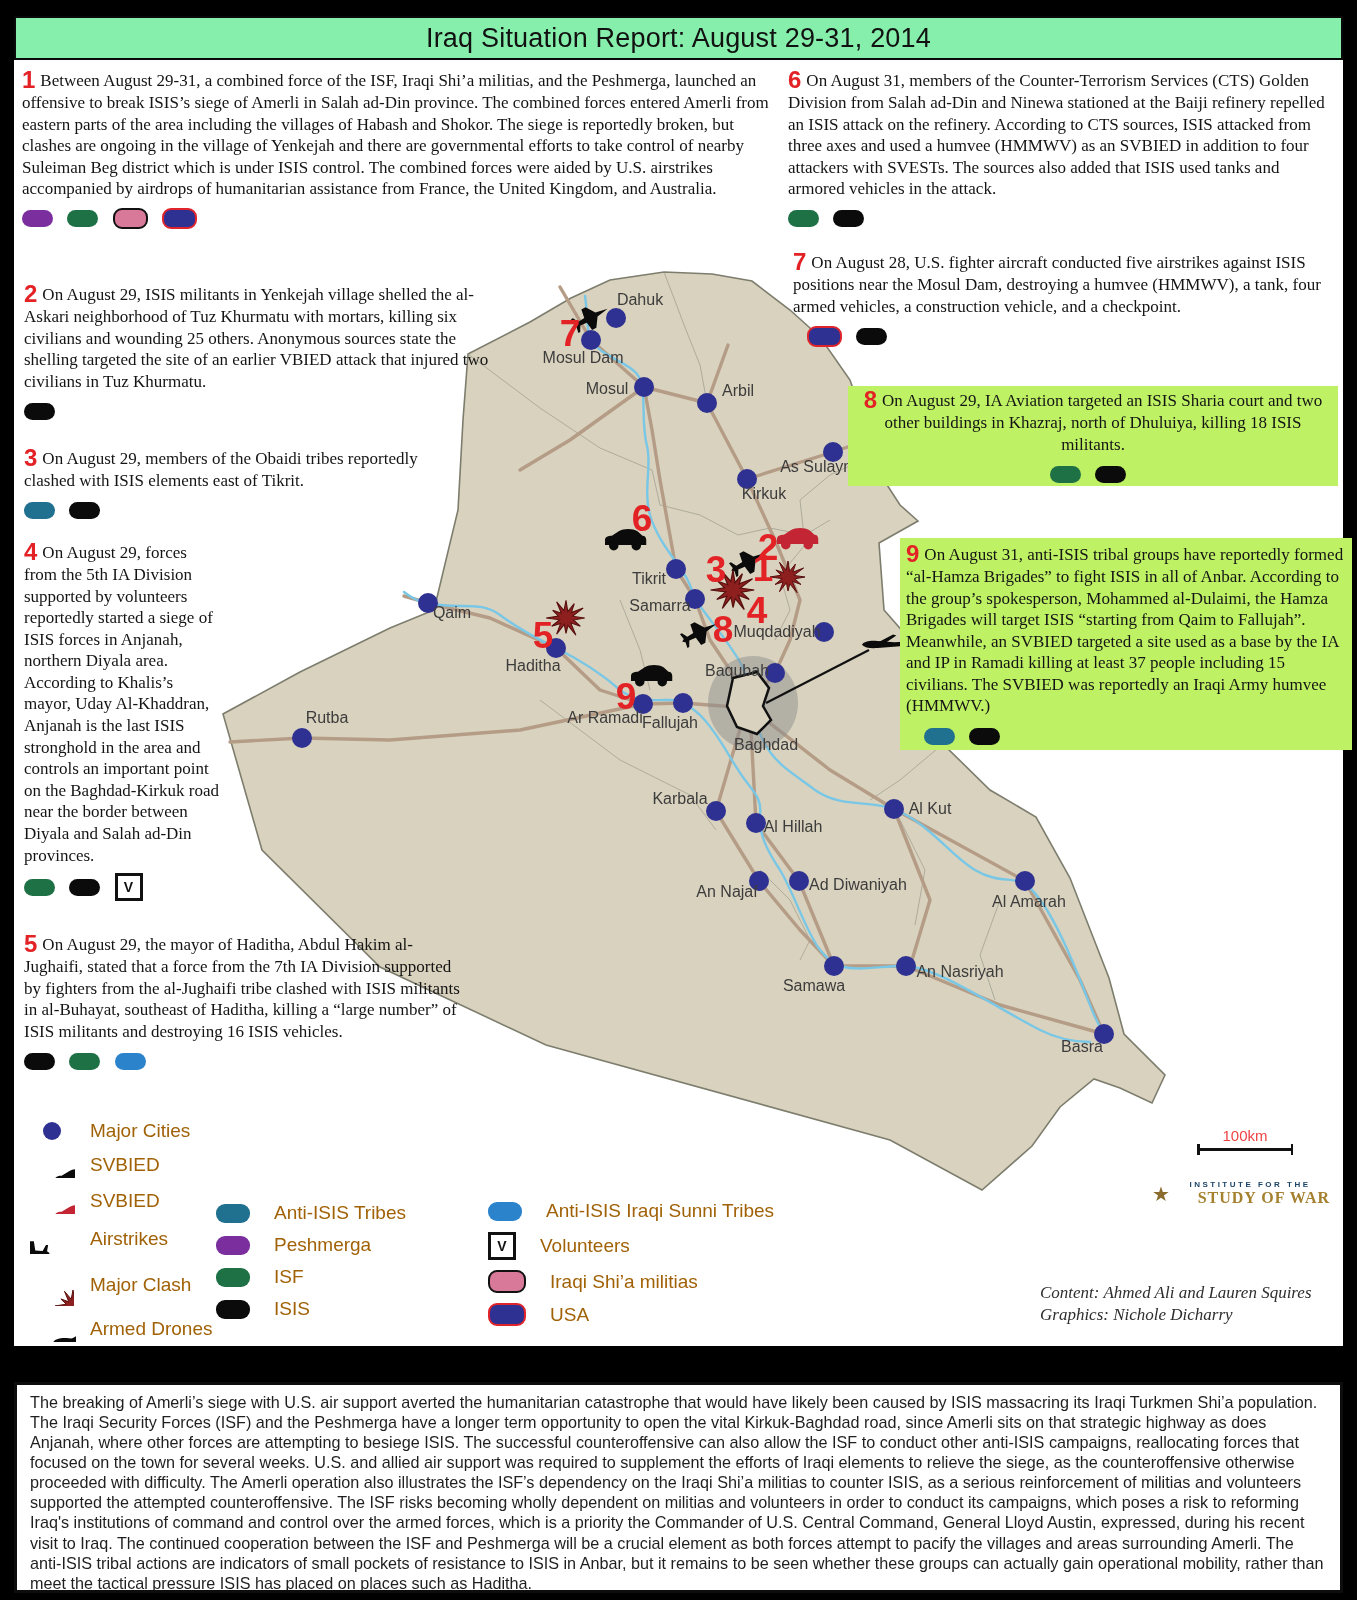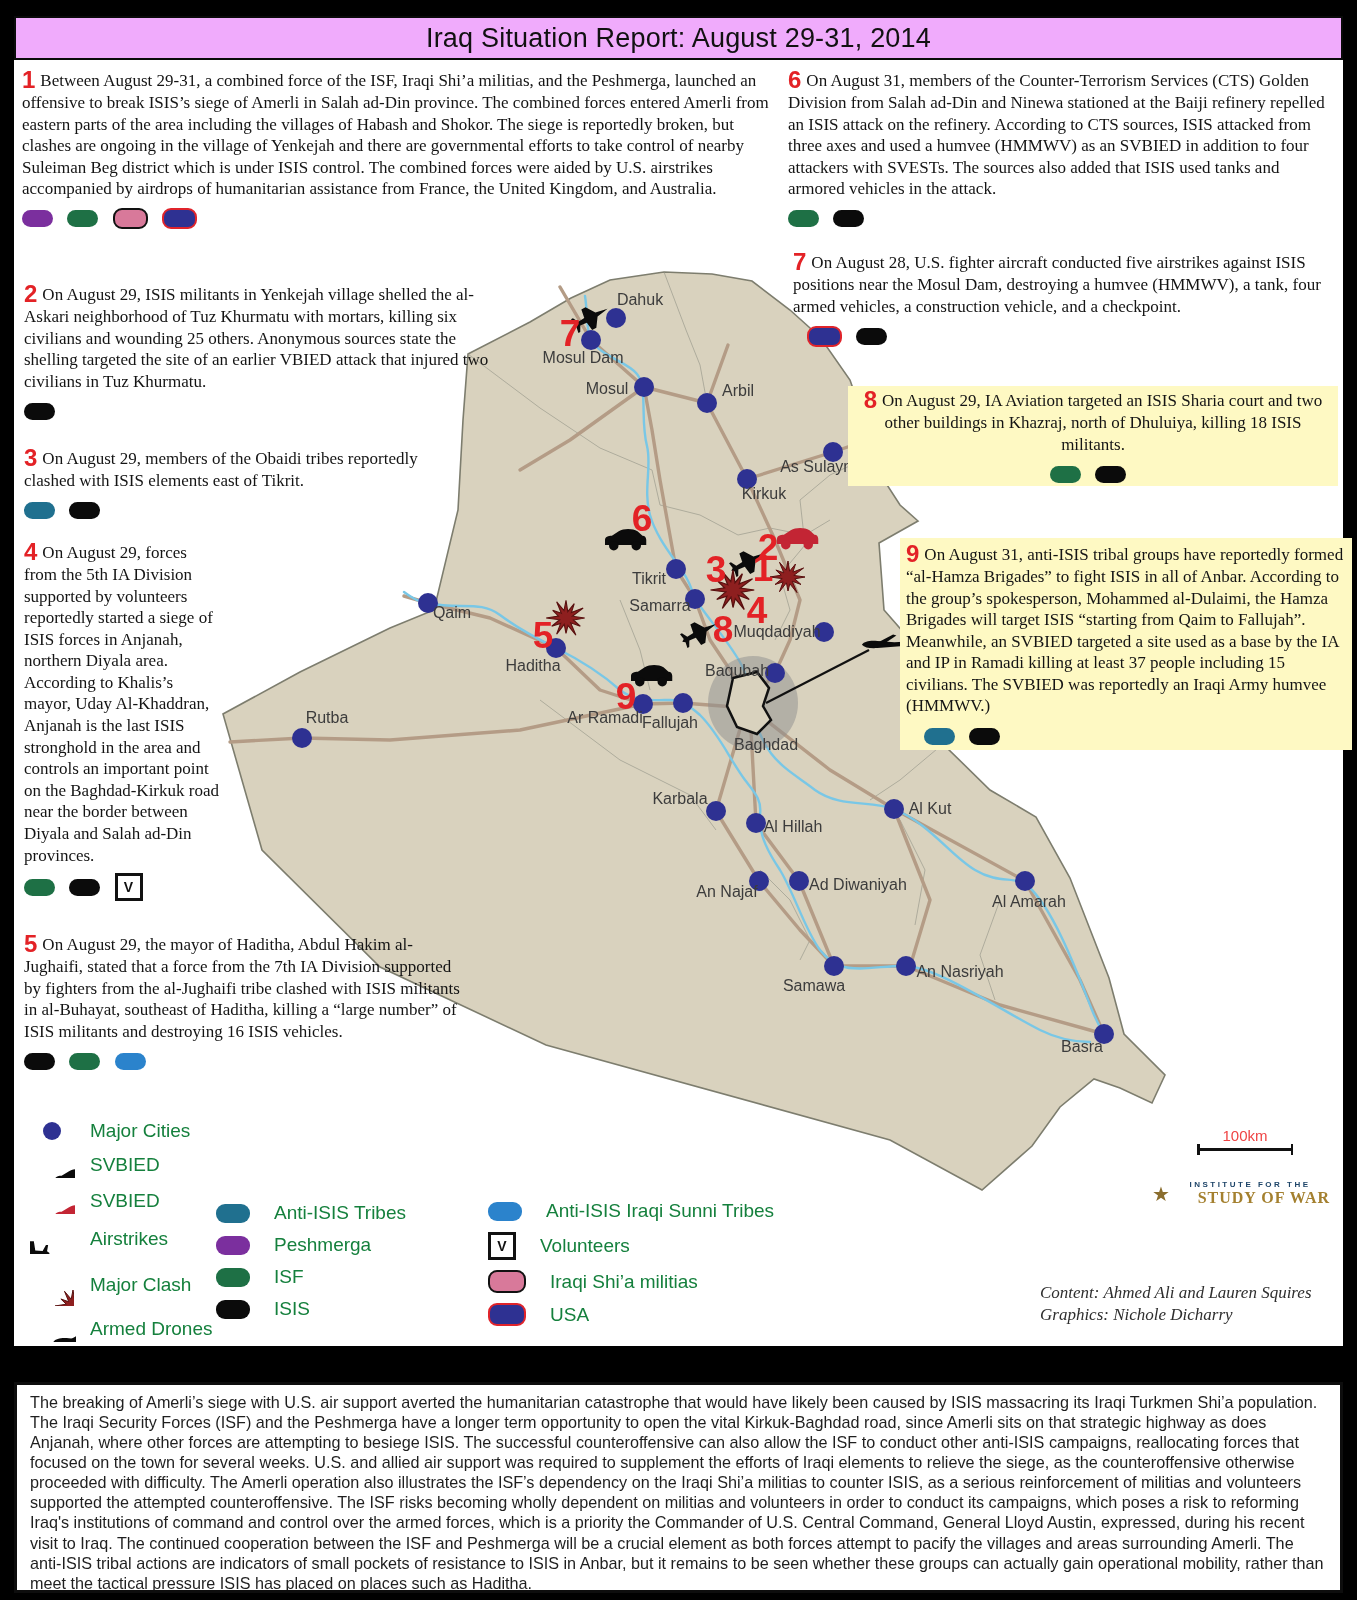--- a/index.html
+++ b/index.html
@@ -1,58 +1,58 @@
 <!DOCTYPE html>
 <html><head>
 <meta charset="utf-8">
 <style>
   html,body{margin:0;padding:0;background:#000;}
   body{position:relative;width:1357px;height:1600px;overflow:hidden;
        font-family:"Liberation Sans",sans-serif;}
   .titlebar{position:absolute;left:14px;right:14px;top:16px;height:40px;
-    background:#f0abfc;border:2px solid #0a0a0a;display:flex;align-items:center;justify-content:center;}
+    background:#86efac;border:2px solid #0a0a0a;display:flex;align-items:center;justify-content:center;}
   .titlebar span{font:500 27px "Liberation Sans",sans-serif;color:#111;letter-spacing:.2px;}
   .panel{position:absolute;left:14px;right:14px;top:60px;height:1286px;background:#fff;}
   .mapsvg{position:absolute;left:14px;top:60px;}
   .block{position:absolute;font:17px/1.27 "Liberation Serif",serif;color:#141414;}
   .block .num{font:bold 24px/1 "Liberation Sans",sans-serif;color:#E32226;margin-right:5px;vertical-align:-2px;}
   .chips{margin-top:7px;}
   .chip{display:inline-block;width:31px;height:17px;border-radius:9px;margin-right:10px;vertical-align:middle;}
   .chip.peshmerga{background:#7B2F9E;}
   .chip.isf{background:#1E7045;}
   .chip.shia{background:#D8799A;border:2.5px solid #111;}
   .chip.usa{background:#2E3192;border:2.5px solid #E0242B;}
   .chip.isis{background:#0b0b0b;}
   .chip.tribes{background:#20708F;}
   .chip.sunni{background:#2B83CC;}
   .vbox{display:inline-block;width:22px;height:22px;border:3px solid #111;background:#fff;
     color:#111;font:600 14px/22px "Liberation Sans",sans-serif;text-align:center;vertical-align:middle;margin-right:10px;}
   .legend-row{display:flex;align-items:center;margin-bottom:10px;}
-  .legend-row .lab{font:19px "Liberation Sans",sans-serif;color:#15803d;margin-left:14px;white-space:nowrap;}
+  .legend-row .lab{font:19px "Liberation Sans",sans-serif;color:#a16207;margin-left:14px;white-space:nowrap;}
   .legend-col{position:absolute;}
   .icon-cell{width:48px;display:flex;justify-content:center;align-items:center;}
   .scalebar{position:absolute;left:1197px;top:1148px;width:96px;border-top:3px solid #111;}
   .scalebar::before,.scalebar::after{content:"";position:absolute;top:-7px;width:2.5px;height:11px;background:#111;}
   .scalebar::before{left:0;} .scalebar::after{right:0;}
   .scalelabel{position:absolute;left:1197px;top:1127px;width:96px;text-align:center;
     font:15px "Liberation Sans",sans-serif;color:#ef4444;}
   .logo{position:absolute;left:1150px;top:1178px;width:180px;text-align:center;}
   .isw-word{font:bold 58px/1 "Liberation Serif",serif;letter-spacing:1px;}
   .isw-word .i{color:#8a6d2e;} .isw-word .sw{color:#1d4468;}
   .logo-sub{position:relative;margin-top:2px;padding-left:20px;}
   .logo-star{position:absolute;left:2px;top:2px;color:#8a6d2e;font-size:20px;}
   .logo-line1{font:bold 8px "Liberation Sans",sans-serif;color:#1d4468;letter-spacing:2.5px;}
   .logo-line2{font:bold 16px "Liberation Serif",serif;color:#a4802f;letter-spacing:1px;text-align:right;}
   .credits{position:absolute;left:1040px;top:1282px;width:290px;text-align:left;
     font:italic 17px/1.3 "Liberation Serif",serif;color:#2e2e2e;}
   .summary{position:absolute;left:14px;right:14px;top:1346px;height:194px;background:#fff;
     border:3px solid #0d0d0d;padding:7px 13px 4px 13px;
     font:16.2px/1.24 "Liberation Sans",sans-serif;color:#1f1f1f;overflow:hidden;margin-top:36px;}
   .centered{text-align:center;}
-  .whitebg{background:#fef9c3;}
+  .whitebg{background:#bef264;}
 </style>
 </head>
 <body>
 
 <svg width="0" height="0" style="position:absolute" aria-hidden="true">
   <defs>
     <symbol id="sym-car" viewBox="-18 -11 36 20">
       <path d="M-16,4 L-16,0 C-16,-2.5 -13.5,-3.5 -10.5,-3.5 L-5,-7 C-1,-9.5 6,-9.5 10,-7 L14,-3.5 C16,-3.5 17,-2 17,0 L17,4 Z"></path>
       <circle cx="-9" cy="4.5" r="3.8"></circle>
         <circle cx="9" cy="4.5" r="3.8"></circle>

